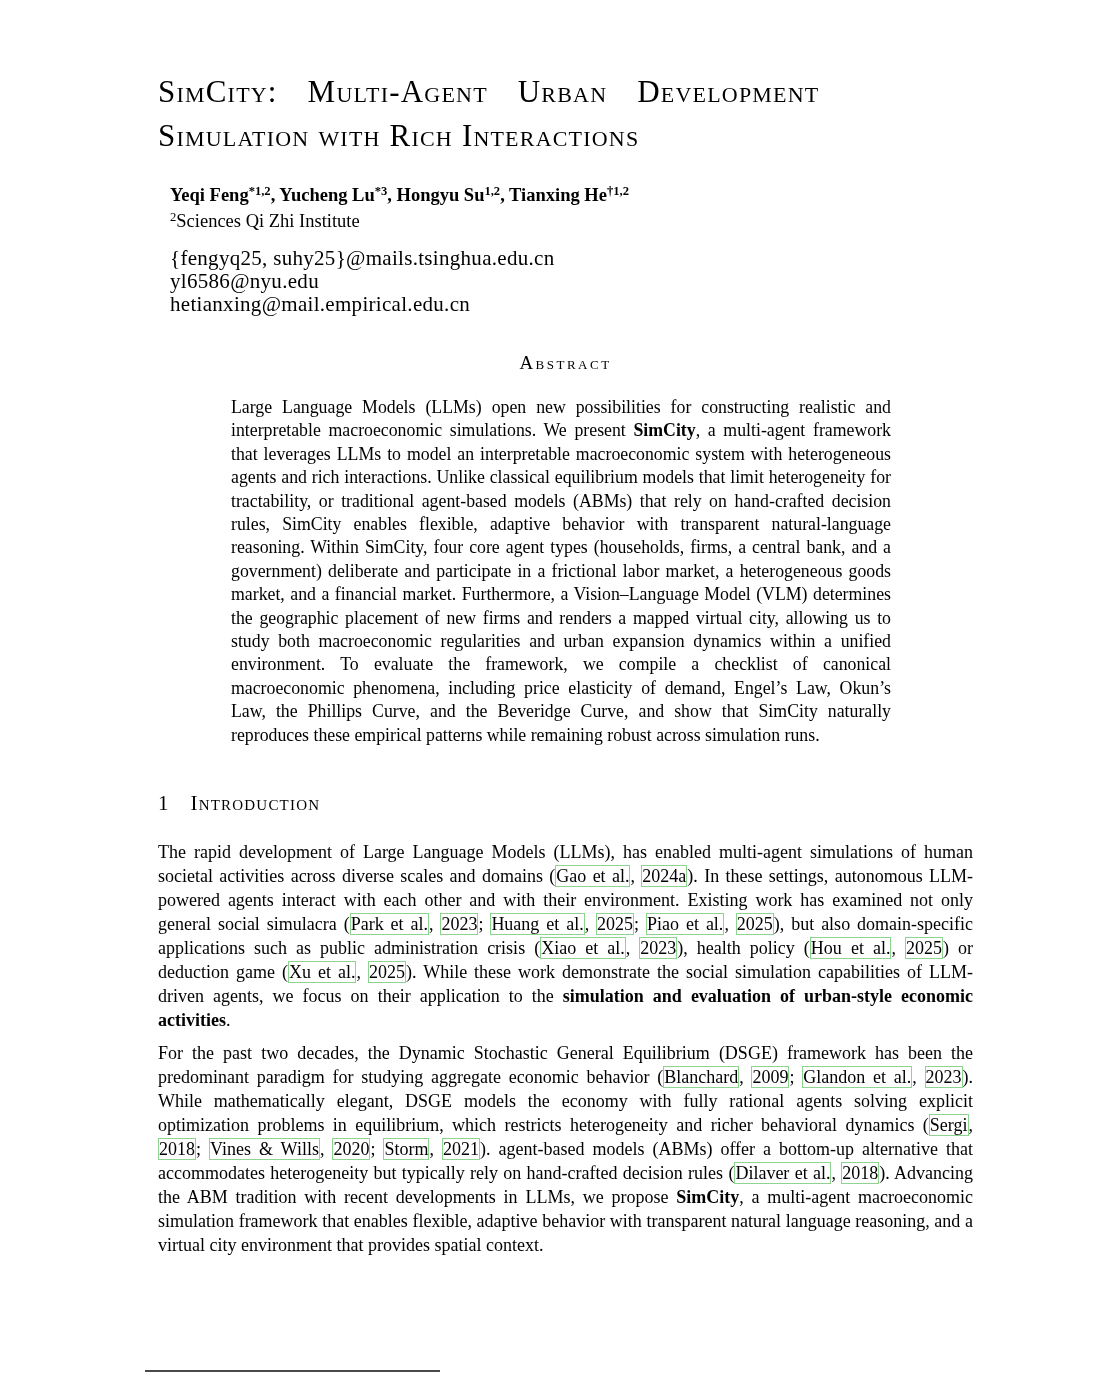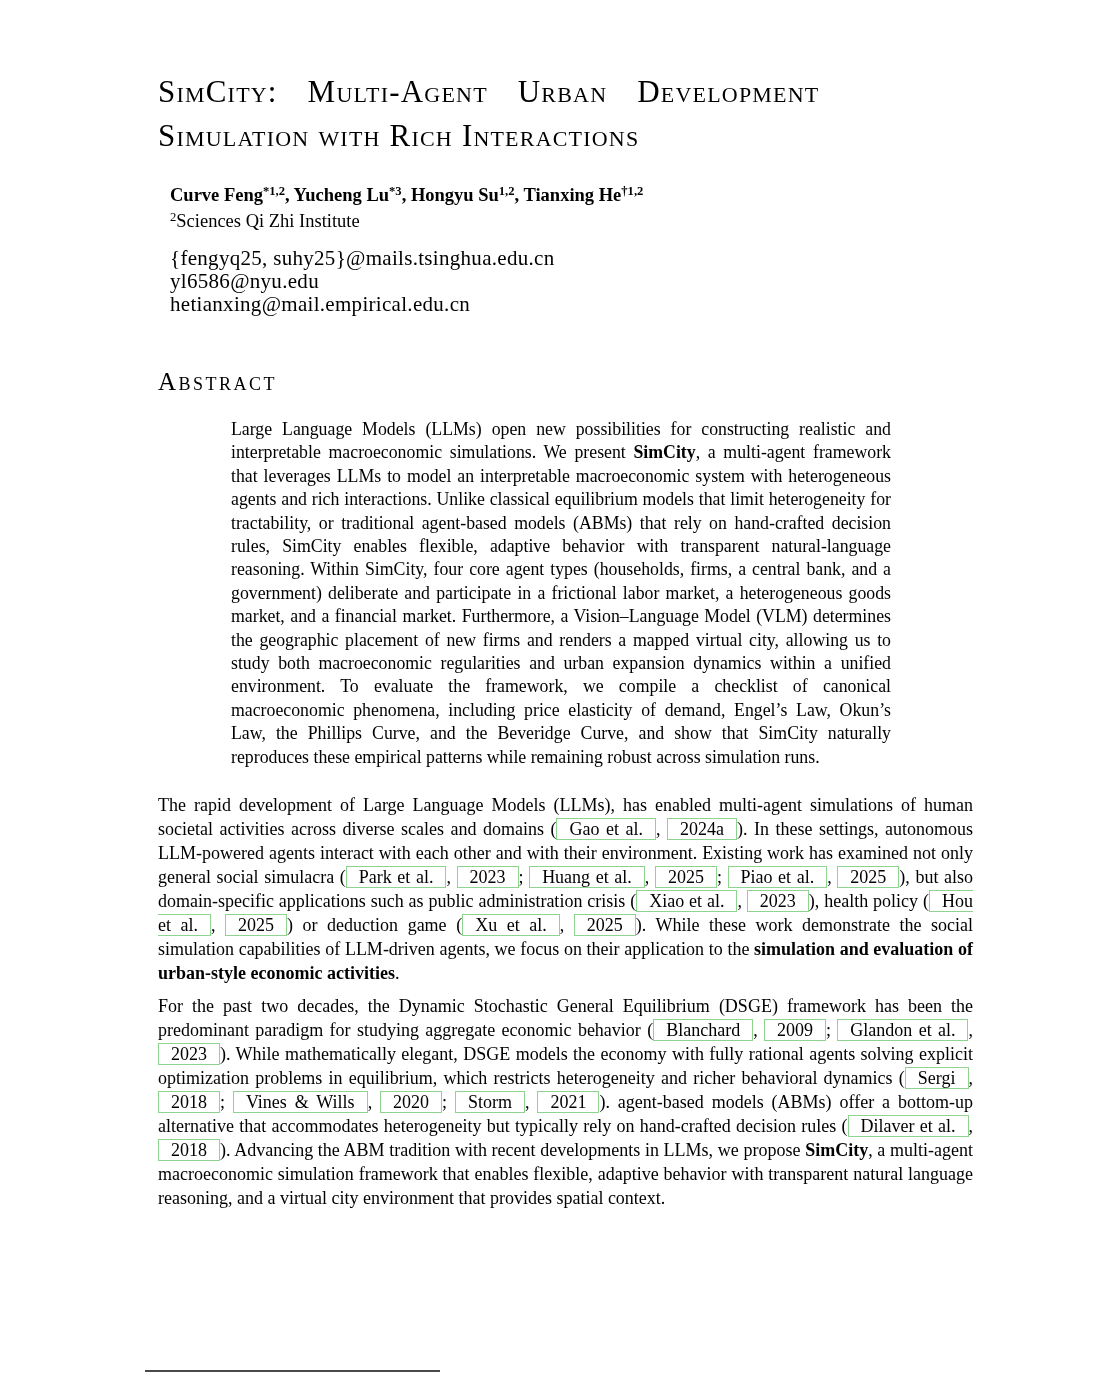--- a/index.html
+++ b/index.html
@@ -21,75 +21,78 @@
   .title .l1 { word-spacing:21px; }
 
   .authors-block { margin-top:25px; margin-left:12px; }
   .authors { font-size:18.5px; line-height:24px; font-weight:bold; }
   .affil  { font-size:18.5px; line-height:24px; }
   .sup { font-size:68%; position:relative; top:-0.45em; }
   .emails { font-family:Liberation Serif, serif; font-size:21px; line-height:23px; letter-spacing:0.3px;margin-top:12px; }
   .emails div { white-space:pre; }
 
   .abstract-head {
-    margin-top:52px; 
-    font-size:25px; font-variant:small-caps; letter-spacing:2.5px;
+    margin-top:36px; text-align:center;
+    font-size:19px; font-variant:small-caps; letter-spacing:2.5px;
   }
   .abstract-body {
     margin:22px 82px 0 73px;
     font-size:17.8px; line-height:23.4px;
     text-align:justify;
   }
 
   .section-head { margin-top:44px; font-size:21px; }
   .section-head .num { margin-right:22px; }
   .section-head .label { font-variant:small-caps; letter-spacing:1.2px; }
 
   .para {
     font-size:18px; line-height:24px;
     text-align:justify; margin-top:24px;
   }
   .para + .para { margin-top:9px; }
 
   .b { font-weight:bold;margin-top:17px; }
-  .cite { border:1px solid var(--cite,#8ed48e); padding:0 12px; }
+  .cite { border:1px solid var(--cite,#8ed48e); padding:0 0; }
 
   .footnote-rule {
     position:absolute; left:145px; top:1370px;
     width:295px; height:1.5px; background:#4a4a4a;
   }
 </style>
 </head>
 <body>
 
 <div class="page">
 
   <div class="title">
     <div class="l1">SimCity: Multi-Agent Urban Development</div>
     <div class="l2">Simulation with Rich Interactions</div>
   </div>
 
   <div class="authors-block">
-    <div class="authors"><span>Curve Feng</span><span class="sup">*1,2</span><span>, </span><span>Yucheng Lu</span><span class="sup">*3</span><span>, </span><span>Hongyu Su</span><span class="sup">1,2</span><span>, </span><span>Tianxing He</span><span class="sup">†1,2</span></div>
+    <div class="authors"><span>Yeqi Feng</span><span class="sup">*1,2</span><span>, </span><span>Yucheng Lu</span><span class="sup">*3</span><span>, </span><span>Hongyu Su</span><span class="sup">1,2</span><span>, </span><span>Tianxing He</span><span class="sup">†1,2</span></div>
 
     <div class="affil">
       <span class="sup">2</span><span>Sciences Qi Zhi Institute</span>
     </div>
 
     <div class="emails">
       <div>{fengyq25, suhy25}@mails.tsinghua.edu.cn</div>
       <div>yl6586@nyu.edu</div>
       <div>hetianxing@mail.empirical.edu.cn</div>
     </div>
   </div>
 
   <div class="abstract-head">Abstract</div>
 
   <div class="abstract-body"><span>Large Language Models (LLMs) open new possibilities for constructing realistic and interpretable macroeconomic simulations. We present </span><span class="b">SimCity</span><span>, a multi-agent framework that leverages LLMs to model an interpretable macroeconomic system with heterogeneous agents and rich interactions. Unlike classical equilibrium models that limit heterogeneity for tractability, or traditional agent-based models (ABMs) that rely on hand-crafted decision rules, SimCity enables flexible, adaptive behavior with transparent natural-language reasoning. Within SimCity, four core agent types (households, firms, a central bank, and a government) deliberate and participate in a frictional labor market, a heterogeneous goods market, and a financial market. Furthermore, a Vision–Language Model (VLM) determines the geographic placement of new firms and renders a mapped virtual city, allowing us to study both macroeconomic regularities and urban expansion dynamics within a unified environment. To evaluate the framework, we compile a checklist of canonical macroeconomic phenomena, including price elasticity of demand, Engel’s Law, Okun’s Law, the Phillips Curve, and the Beveridge Curve, and show that SimCity naturally reproduces these empirical patterns while remaining robust across simulation runs.</span></div>
 
+  <div class="section-head">
+    <span class="num">1</span><span class="label">Introduction</span>
+  </div>
 
   <div class="para"><span>The rapid development of Large Language Models (LLMs), has enabled multi-agent simulations of human societal activities across diverse scales and domains (</span><span class="cite">Gao et al.</span><span>, </span><span class="cite">2024a</span><span>).  In these settings, autonomous LLM-powered agents interact with each other and with their environment.  Existing work has examined not only general social simulacra (</span><span class="cite">Park et al.</span><span>, </span><span class="cite">2023</span><span>; </span><span class="cite">Huang et al.</span><span>, </span><span class="cite">2025</span><span>; </span><span class="cite">Piao et al.</span><span>, </span><span class="cite">2025</span><span>), but also domain-specific applications such as public administration crisis (</span><span class="cite">Xiao et al.</span><span>, </span><span class="cite">2023</span><span>), health policy (</span><span class="cite">Hou et al.</span><span>, </span><span class="cite">2025</span><span>) or deduction game (</span><span class="cite">Xu et al.</span><span>, </span><span class="cite">2025</span><span>).  While these work demonstrate the social simulation capabilities of LLM-driven agents, we focus on their application to the </span><span class="b">simulation and evaluation of urban-style economic activities</span><span>.</span></div>
 
   <div class="para"><span>For the past two decades, the Dynamic Stochastic General Equilibrium (DSGE) framework has been the predominant paradigm for studying aggregate economic behavior (</span><span class="cite">Blanchard</span><span>, </span><span class="cite">2009</span><span>; </span><span class="cite">Glandon et al.</span><span>, </span><span class="cite">2023</span><span>).  While mathematically elegant, DSGE models the economy with fully rational agents solving explicit optimization problems in equilibrium, which restricts heterogeneity and richer behavioral dynamics (</span><span class="cite">Sergi</span><span>, </span><span class="cite">2018</span><span>; </span><span class="cite">Vines &amp; Wills</span><span>, </span><span class="cite">2020</span><span>; </span><span class="cite">Storm</span><span>, </span><span class="cite">2021</span><span>).  agent-based models (ABMs) offer a bottom-up alternative that accommodates heterogeneity but typically rely on hand-crafted decision rules (</span><span class="cite">Dilaver et al.</span><span>, </span><span class="cite">2018</span><span>).  Advancing the ABM tradition with recent developments in LLMs, we propose </span><span class="b">SimCity</span><span>, a multi-agent macroeconomic simulation framework that enables flexible, adaptive behavior with transparent natural language reasoning, and a virtual city environment that provides spatial context.</span></div>
 
 </div>
 
 <div class="footnote-rule"></div>
 
 </body></html>

